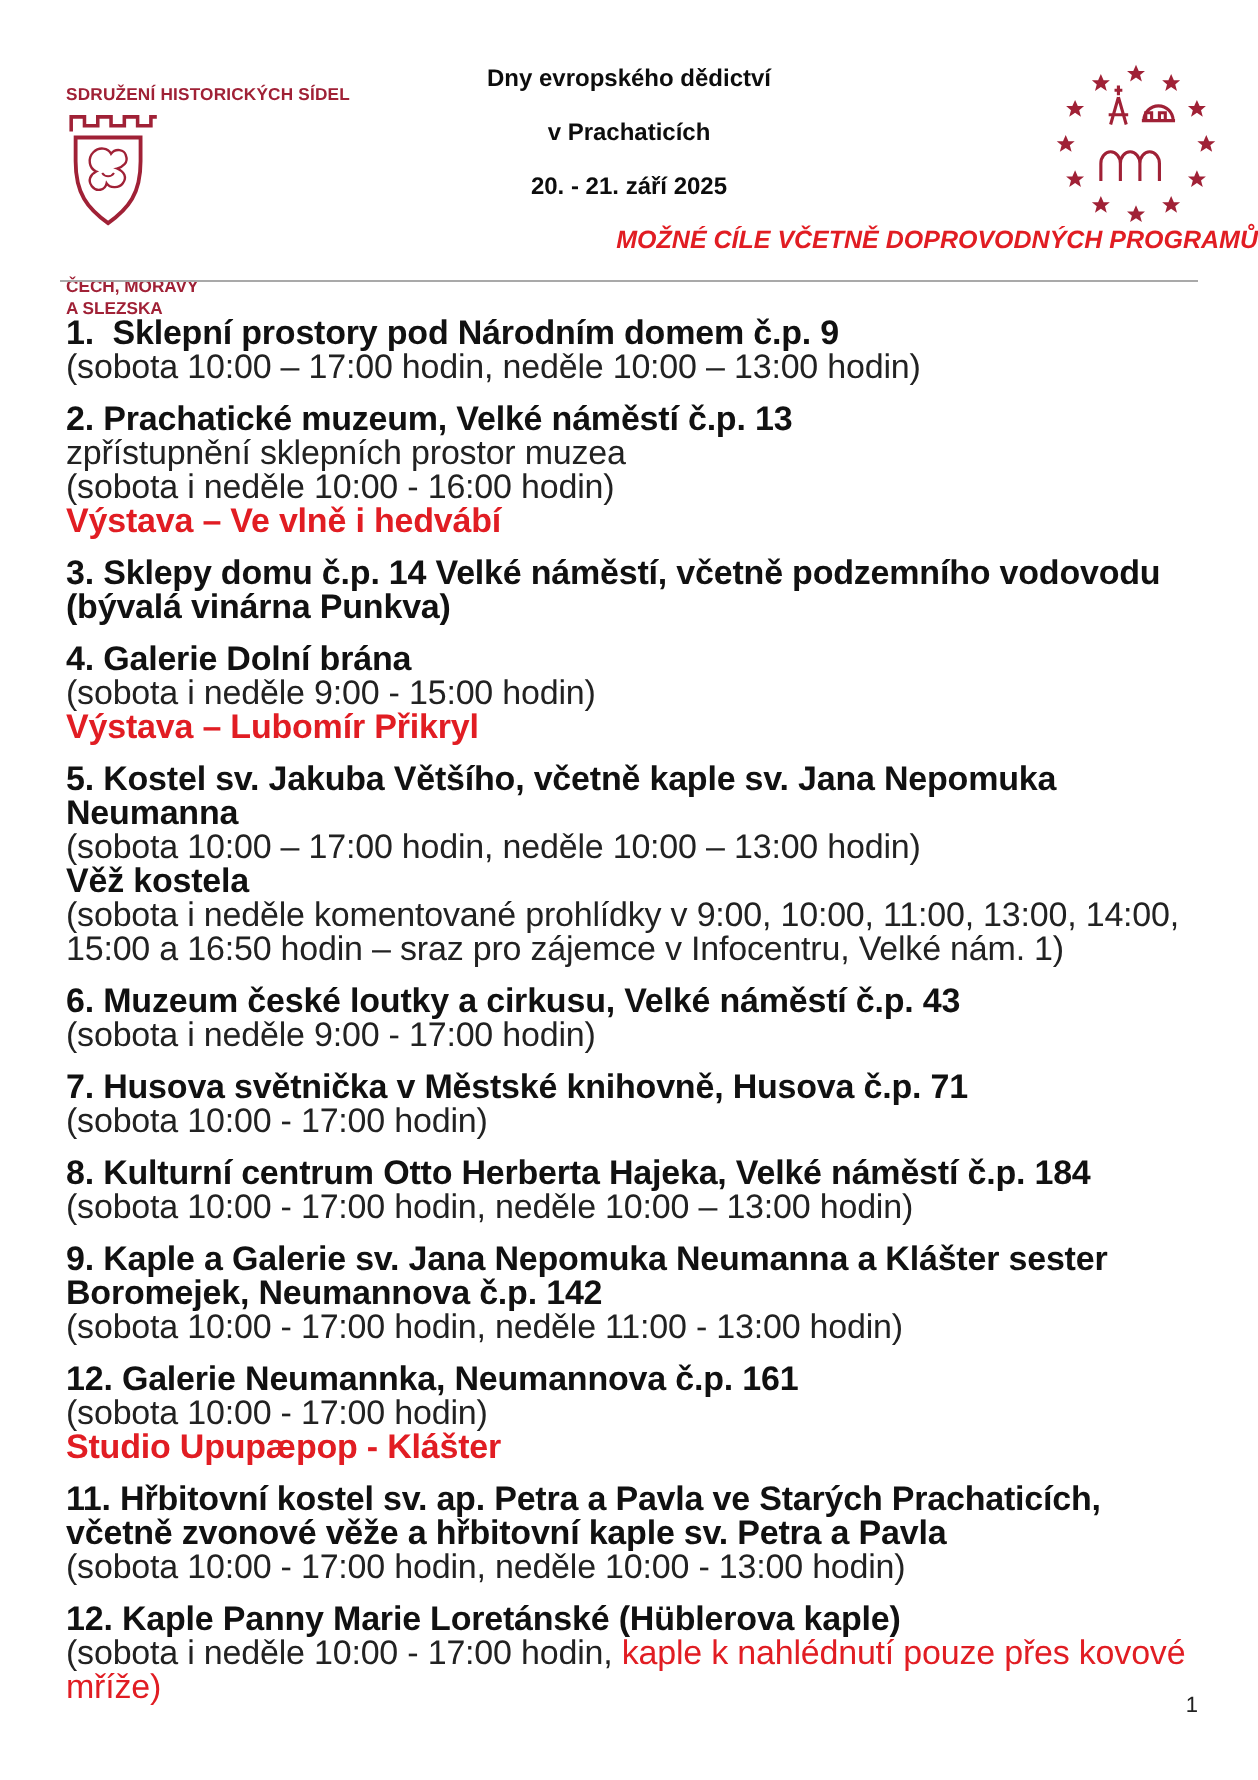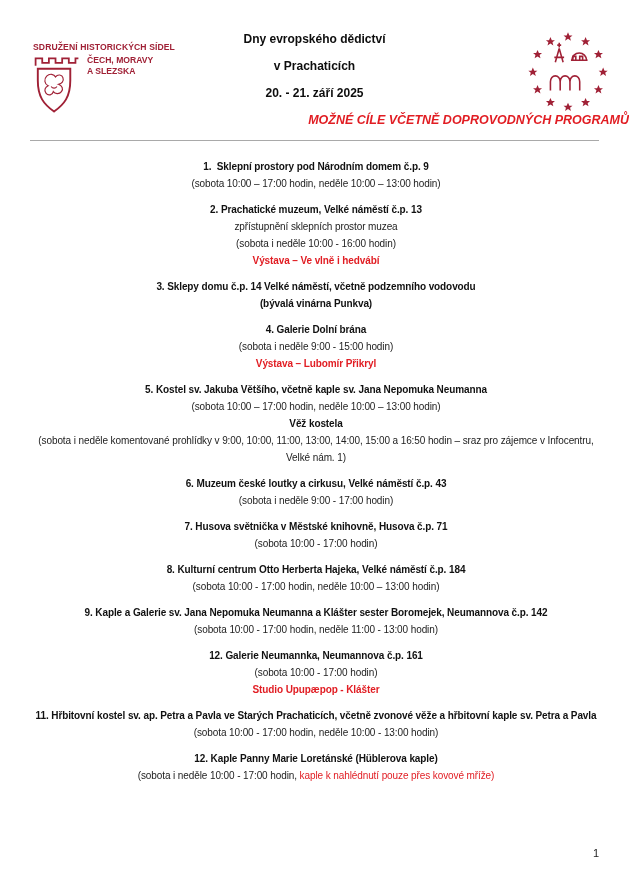--- a/index.html
+++ b/index.html
@@ -12,41 +12,41 @@
   .page{
     position:relative;width:629px;height:890px;background:#ffffff;
     font-family:Liberation Sans, sans-serif;color:var(--ink);overflow:hidden;
   }
   
   .assoc{
     position:absolute;left:33px;top:42px;width:160px;
     color:var(--maroon);font-weight:700;
   }
   .assoc .l1{font-size:8.6px;letter-spacing:.1px;white-space:nowrap;line-height:11px;}
-  .assoc .row{display:flex;gap:6px;margin-top:1px;}
+  .assoc .row{display:flex;gap:21px;margin-top:1px;flex-direction:column;}
   .assoc .sub{display:flex;flex-direction:column;padding-top:1px;}
   .assoc .l2,.assoc .l3{font-size:8.6px;line-height:11px;white-space:nowrap;}
   .assoc svg{display:block;color:var(--maroon);}
   .title-block{
     position:absolute;left:130px;right:130px;top:26px;
     text-align:center;font-weight:700;font-size:12px;line-height:27px;color:#0d0d0d;
   }
   .ehd-logo{position:absolute;right:20px;top:28px;color:var(--maroon);}
   .subtitle{
     position:absolute;left:0;right:0;top:113px;text-align:right;
     color:var(--red);font-weight:700;font-style:italic;font-size:12.5px;
   }
   .divider{
     position:absolute;left:30px;right:30px;top:140px;height:0;
     border-top:1px solid #a9a9a9;
   }
   
   .items{position:absolute;left:33px;right:30px;top:158px;}
   .item{margin-bottom:9px;}
-  .line{white-space:pre-wrap;font-size:10px;line-height:17px;letter-spacing:-0.1px;text-align:center;}
+  .line{white-space:pre-wrap;font-size:17px;line-height:17px;letter-spacing:-0.1px;}
   .seg-bold{font-weight:700;color:#111;}
   .seg-regular{color:#222;}
   .seg-red-bold{color:var(--red);font-weight:700;}
   .seg-red{color:var(--red);}
   
   .page-number{position:absolute;top:847px;right:30px;font-size:11px;color:#222;}
 </style>
 </head>
 <body>
 

